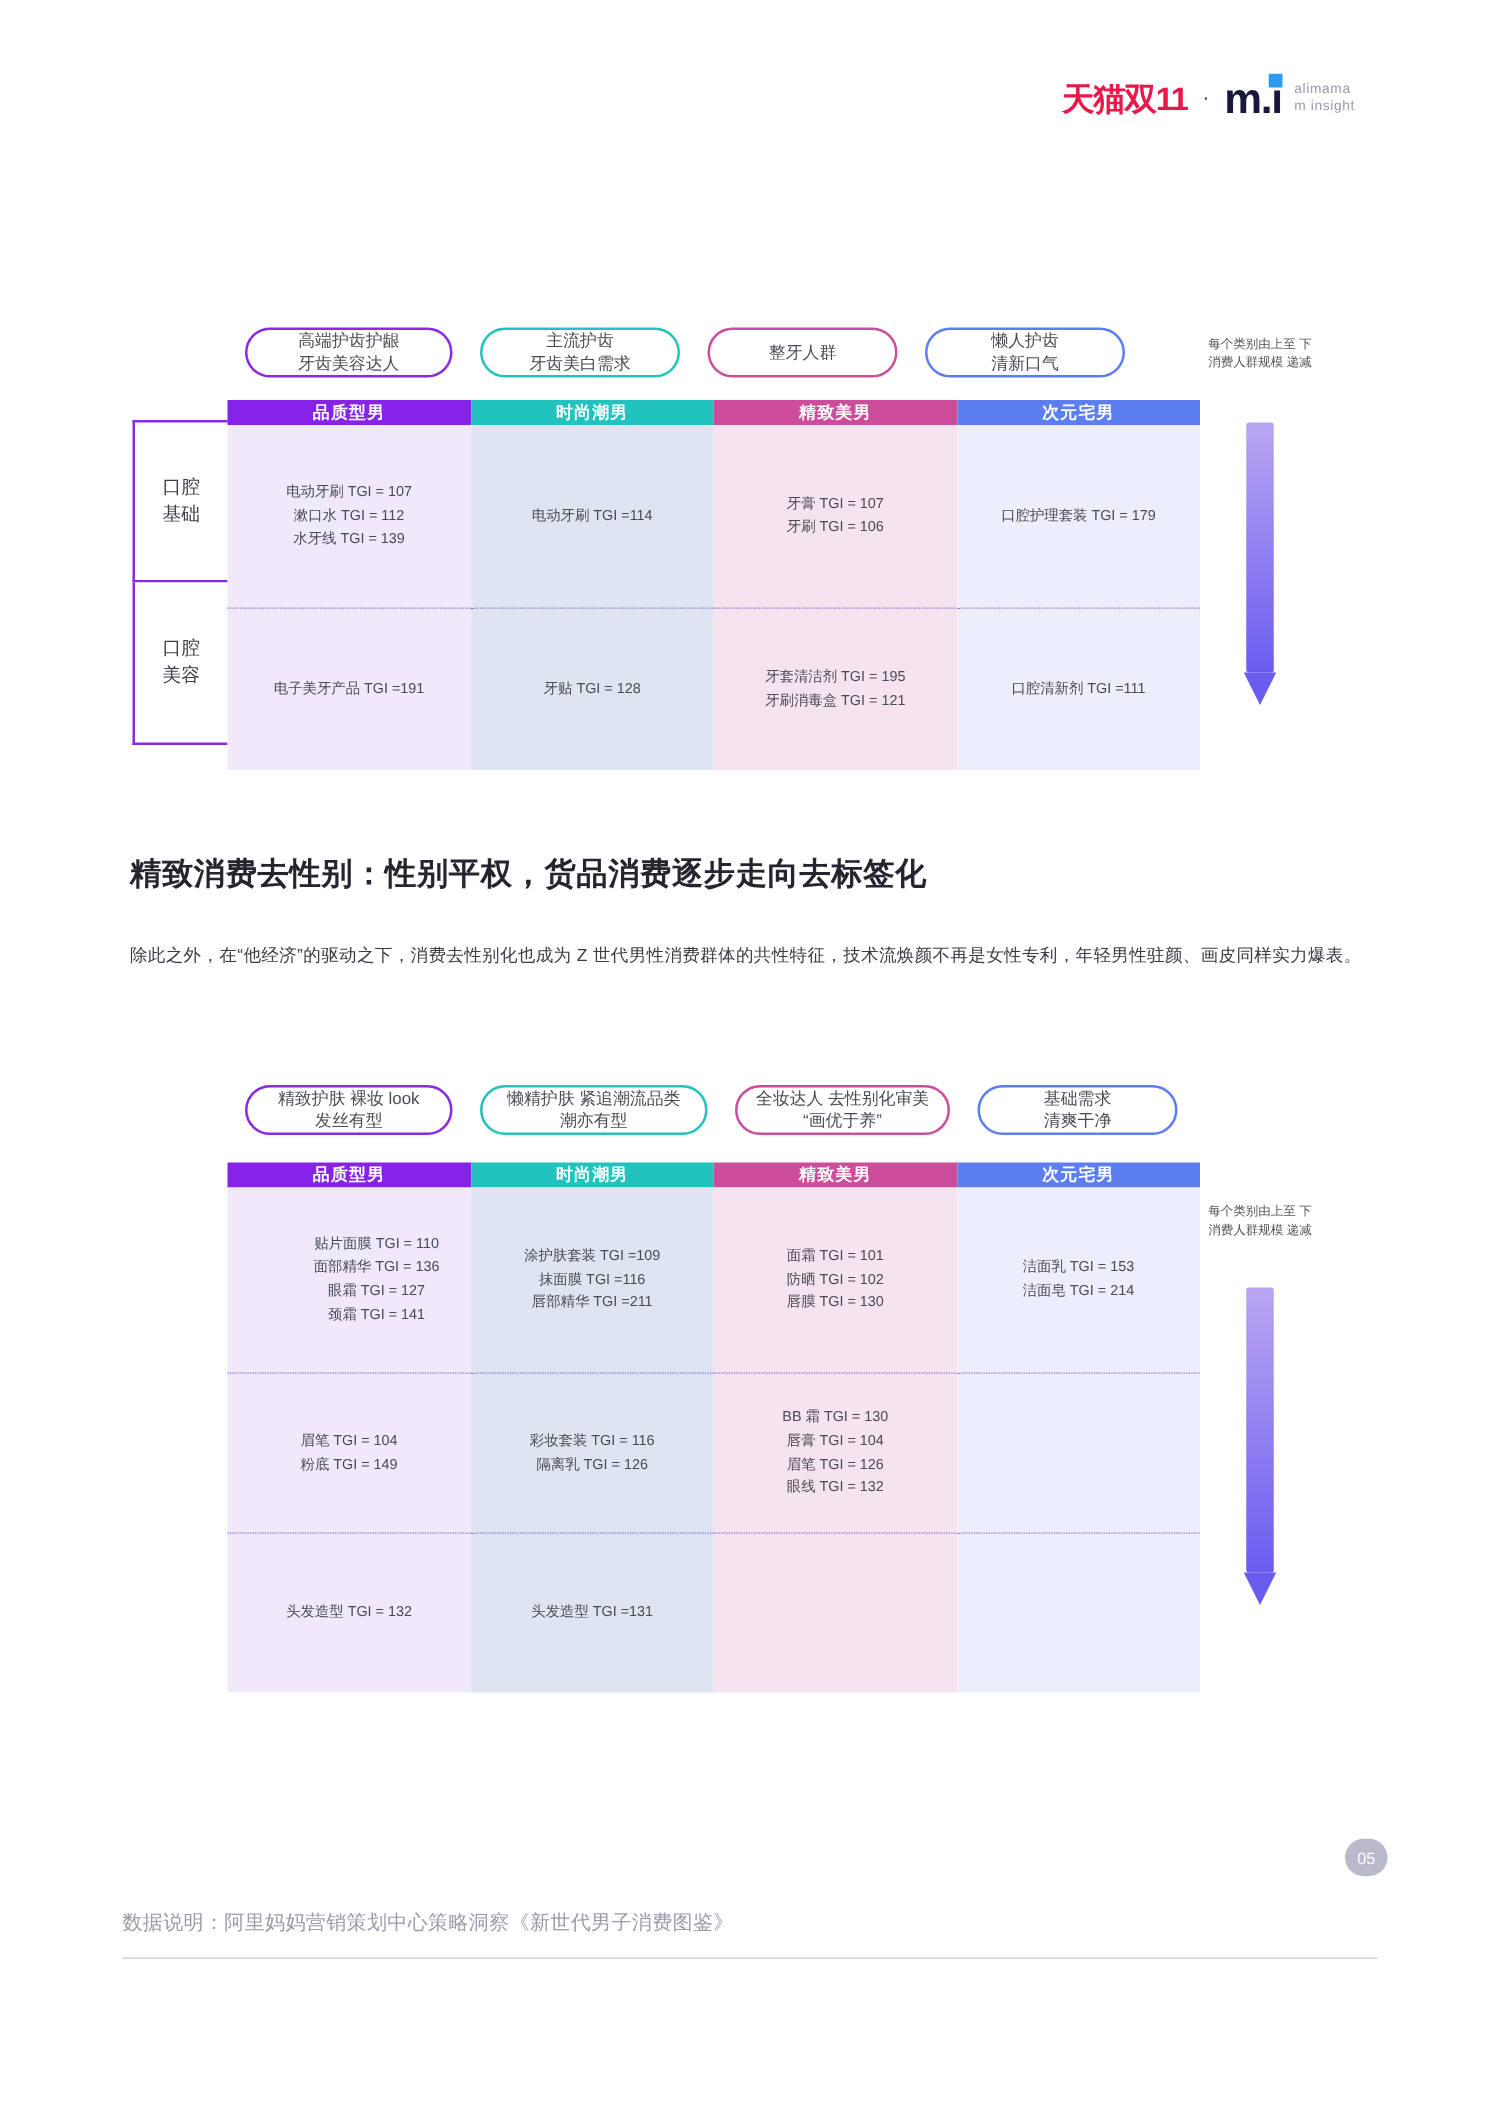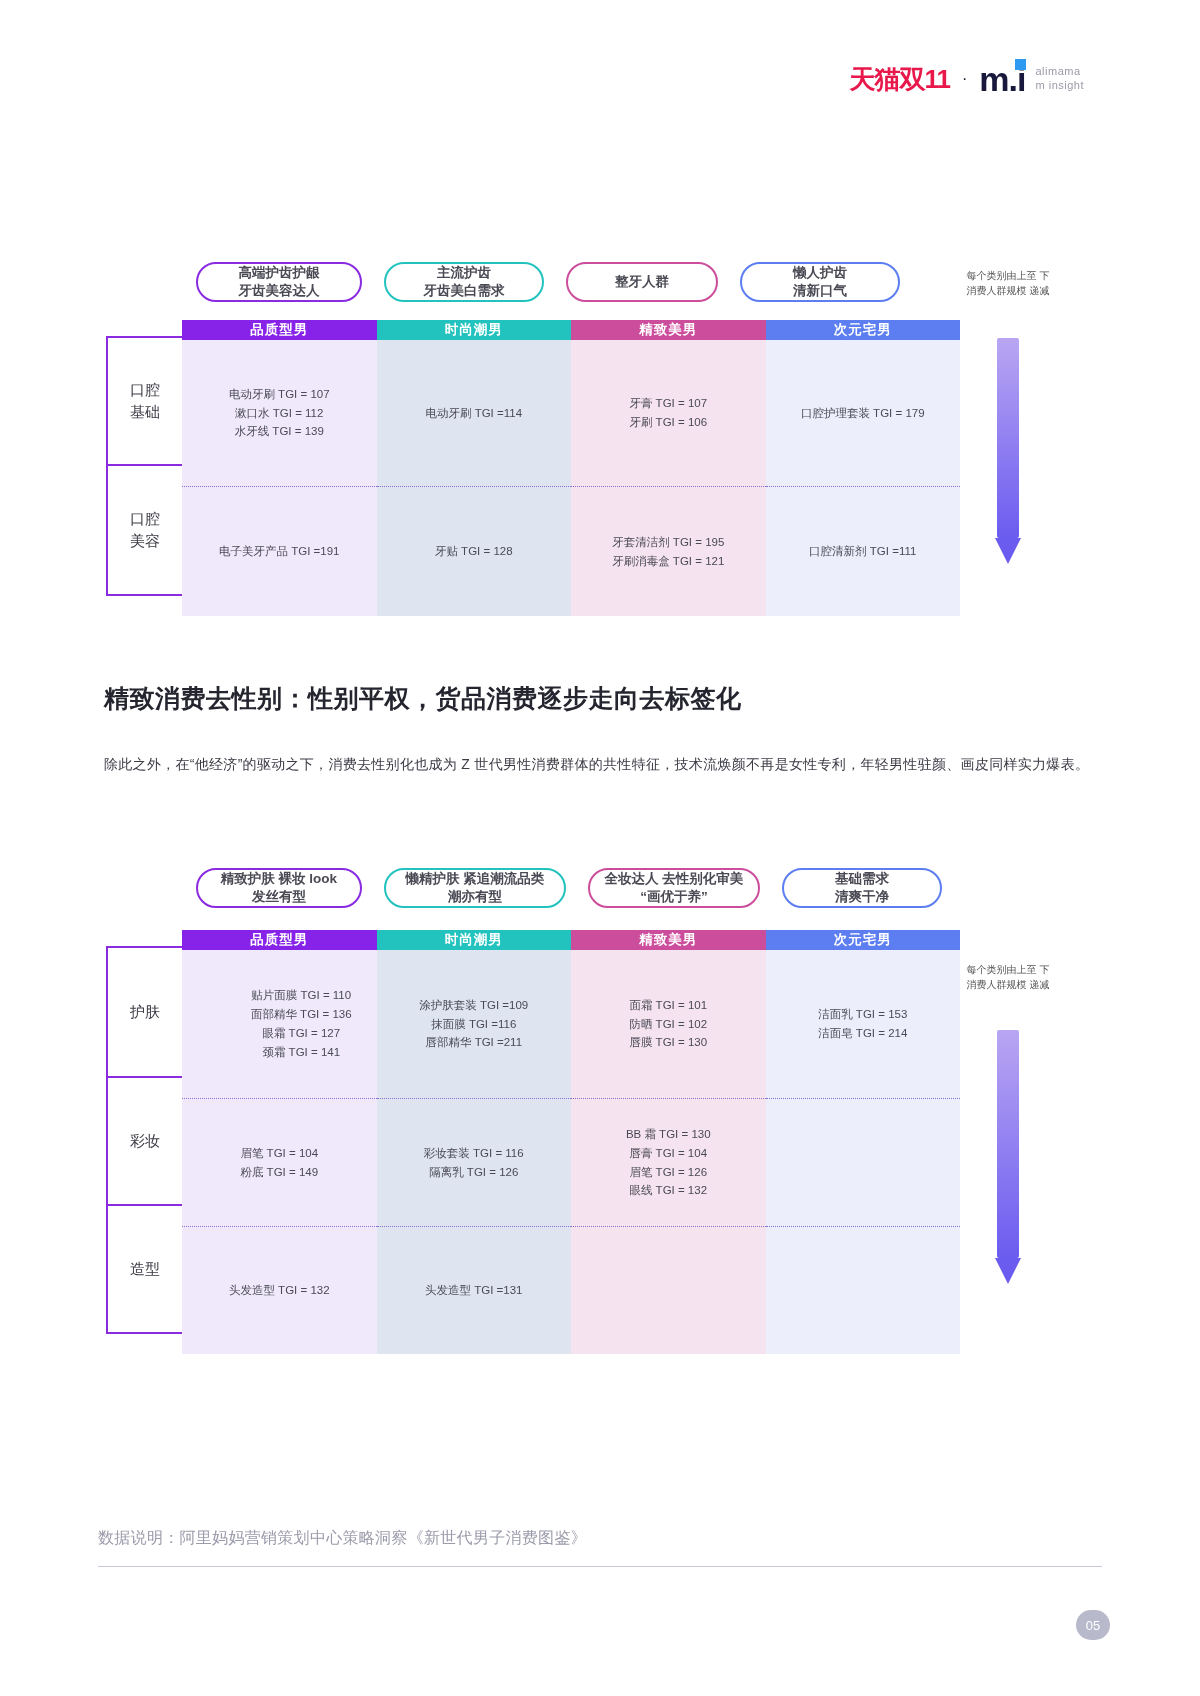--- a/index.html
+++ b/index.html
@@ -12,21 +12,21 @@
 
   
   .logo-wrap{position:absolute;right:116px;top:62px;display:flex;align-items:center;gap:10px;}
   .logo-tm{font-size:26px;font-weight:bold;color:#e8184a;letter-spacing:-1px;line-height:1;}
   .logo-dot{color:#1a1a2e;font-size:16px;margin:0 2px;}
   .logo-mi{position:relative;font-size:34px;font-weight:bold;color:#17183b;line-height:1;letter-spacing:-1px;}
   .logo-mi .sq{position:absolute;right:-1px;top:-3px;width:11px;height:11px;background:#2f9bf0;}
   .logo-txt{font-size:11px;color:#9a9aa8;line-height:1.25;letter-spacing:.5px;}
 
   
-  .pill-row{position:absolute;display:flex;font-weight:bold;}
+  .pill-row{position:absolute;display:flex;}
   .pill{
     display:flex;align-items:center;justify-content:center;text-align:center;
     height:40px;border-radius:22px;background:#fff;border:2px solid #999;
     font-size:13.5px;line-height:1.35;color:#4a4a55;box-sizing:border-box;
   }
   .pill.p0{border-color:#8a2be2;}
   .pill.p1{border-color:#22c3bf;}
   .pill.p2{border-color:#cc4d9b;}
   .pill.p3{border-color:#5c7ef0;}
 
@@ -77,21 +77,21 @@
     position:absolute;font-size:25px;font-weight:bold;color:#25252f;letter-spacing:.5px;
   }
   .sec-body{
     position:absolute;font-size:14px;line-height:2;color:#3b3b45;letter-spacing:.3px;
   }
 
   
   .foot-note{position:absolute;left:98px;top:1528px;font-size:16px;color:#9b9bab;letter-spacing:.3px;}
   .foot-rule{position:absolute;left:98px;top:1566px;width:1004px;height:1px;background:#c9c9d6;}
   .pagenum{
-    position:absolute;right:90px;top:1610px;width:34px;height:30px;border-radius:15px;
+    position:absolute;right:90px;top:1471px;width:34px;height:30px;border-radius:15px;
     background:#b9b9cc;color:#fff;font-size:13px;display:flex;align-items:center;justify-content:center;
   }
 </style>
 </head>
 <body>
 
 <div class="page">
 
   <div class="logo-wrap">
     <span class="logo-tm">天猫双11</span>
@@ -158,25 +158,20 @@
   <div class="sec-title" style="left:104px;top:682px;">精致消费去性别：性别平权，货品消费逐步走向去标签化</div>
   <div class="sec-body" style="left:104px;top:750px;width:1020px;">除此之外，在“他经济”的驱动之下，消费去性别化也成为 Z 世代男性消费群体的共性特征，技术流焕颜不再是女性专利，年轻男性驻颜、画皮同样实力爆表。</div>
 
   <div class="pill-row" id="s2-pills" style="left:196px;top:868px;width:764px;">
       <div class="pill p0" style="width: 166px; text-align: center;">精致护肤 裸妆 look<br>发丝有型</div>
       <div class="pill p1" style="width: 182px; margin-left: 22px;">懒精护肤 紧追潮流品类<br>潮亦有型</div>
       <div class="pill p2" style="width: 172px; margin-left: 22px;">全妆达人  去性别化审美<br>“画优于养”</div>
       <div class="pill p3" style="width: 160px; margin-left: 22px;">基础需求<br>清爽干净</div>
     </div>
 
-  <div class="catcol" id="s2-cats" style="left:106px;top:946px;width:76px;height:388px;">
-      <div class="catbox" style="height: 132px;">护肤</div>
-      <div class="catbox" style="height: 128px;">彩妆</div>
-      <div class="catbox" style="height: 128px;">造型</div>
-    </div>
 
   <div class="matrix" id="s2-matrix" style="left:182px;top:930px;width:778px;">
       <div class="mrow-head">
         <div class="mhead c0">品质型男</div>
         <div class="mhead c1">时尚潮男</div>
         <div class="mhead c2">精致美男</div>
         <div class="mhead c3">次元宅男</div>
       </div>
       <div class="mbody">
         <div class="mcol c0">

